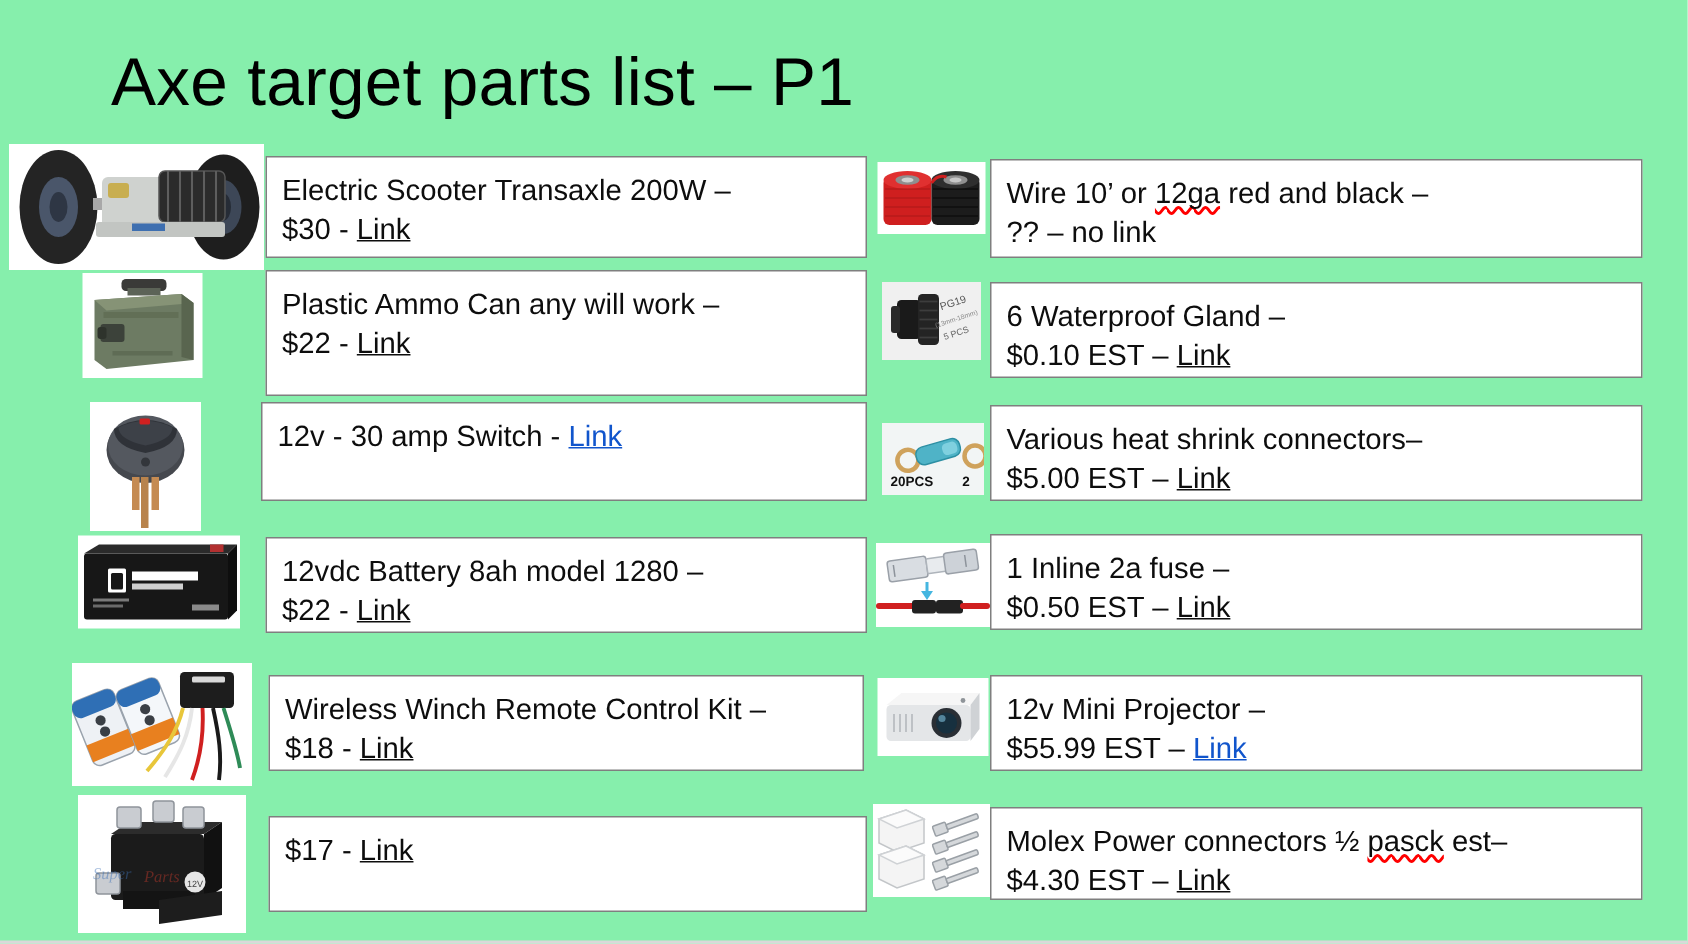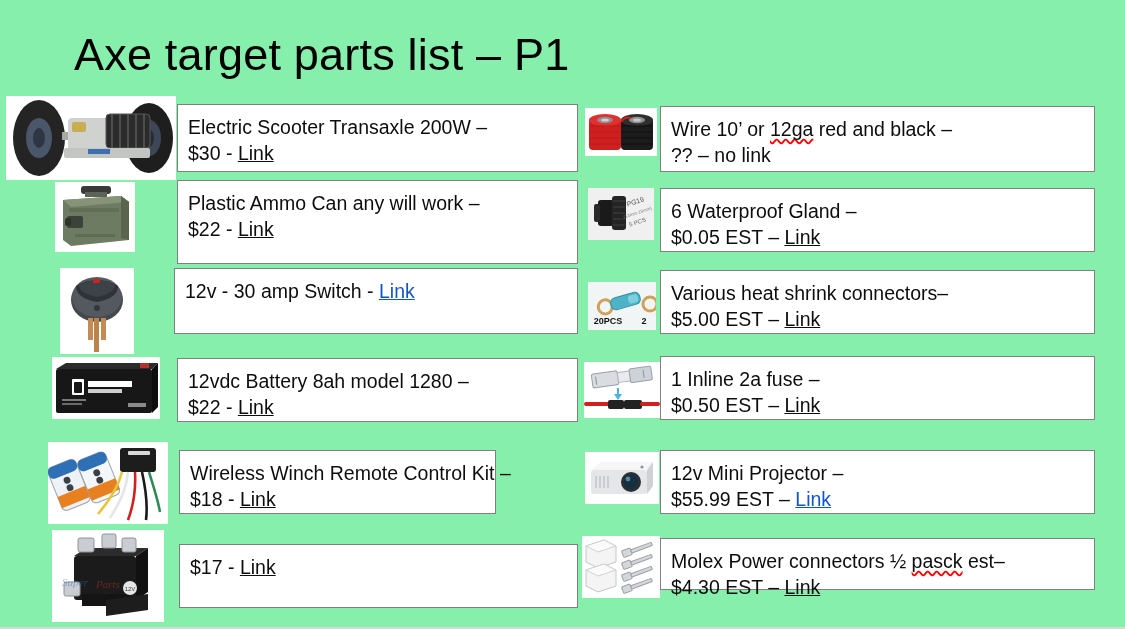--- a/index.html
+++ b/index.html
@@ -315,52 +315,52 @@
 
   <div class="txtbox" style="left:174px; top:268px; width:404px; height:66px;">
     <span class="ln"><span>12v - 30 amp Switch - </span><span class="lnk blue">Link</span></span>
   </div>
 
   <div class="txtbox" style="left:177px; top:358px; width:401px; height:64px;">
     <span class="ln">12vdc Battery 8ah model 1280 –</span>
     <span class="ln"><span>$22 - </span><span class="lnk">Link</span></span>
   </div>
 
-  <div class="txtbox" style="left:179px; top:450px; width:317px; height:64px;">
+  <div class="txtbox" style="left:179px; top:450px; width:397px; height:64px;">
     <span class="ln">Wireless Winch Remote Control Kit –</span>
     <span class="ln"><span>$18 - </span><span class="lnk">Link</span></span>
   </div>
 
   <div class="txtbox" style="left:179px; top:544px; width:399px; height:64px;">
     <span class="ln"><span>$17 - </span><span class="lnk">Link</span></span>
   </div>
 
   <div class="txtbox" style="left:660px; top:106px; width:435px; height:66px;">
     <span class="ln"><span>Wire 10’ or </span><span class="misspell">12ga</span><span> red and black –</span></span>
     <span class="ln">?? – no link</span>
   </div>
 
   <div class="txtbox" style="left:660px; top:188px; width:435px; height:64px;">
     <span class="ln">6 Waterproof Gland –</span>
-    <span class="ln"><span>$0.05 EST – </span><span class="lnk">Link</span></span>
+    <span class="ln"><span>$0.10 EST – </span><span class="lnk">Link</span></span>
   </div>
 
   <div class="txtbox" style="left:660px; top:270px; width:435px; height:64px;">
     <span class="ln">Various heat shrink connectors–</span>
     <span class="ln"><span>$5.00 EST – </span><span class="lnk">Link</span></span>
   </div>
 
   <div class="txtbox" style="left:660px; top:356px; width:435px; height:64px;">
     <span class="ln">1 Inline 2a fuse –</span>
     <span class="ln"><span>$0.50 EST – </span><span class="lnk">Link</span></span>
   </div>
 
   <div class="txtbox" style="left:660px; top:450px; width:435px; height:64px;">
     <span class="ln">12v Mini Projector –</span>
     <span class="ln"><span>$55.99 EST – </span><span class="lnk blue">Link</span></span>
   </div>
 
-  <div class="txtbox" style="left:660px; top:538px; width:435px; height:52px;">
+  <div class="txtbox" style="left:660px; top:538px; width:435px; height:62px;">
     <span class="ln"><span>Molex Power connectors ½ </span><span class="misspell">pasck</span><span> est–</span></span>
     <span class="ln"><span>$4.30 EST – </span><span class="lnk">Link</span></span>
   </div>
 
 </div>
 
 </body></html>

